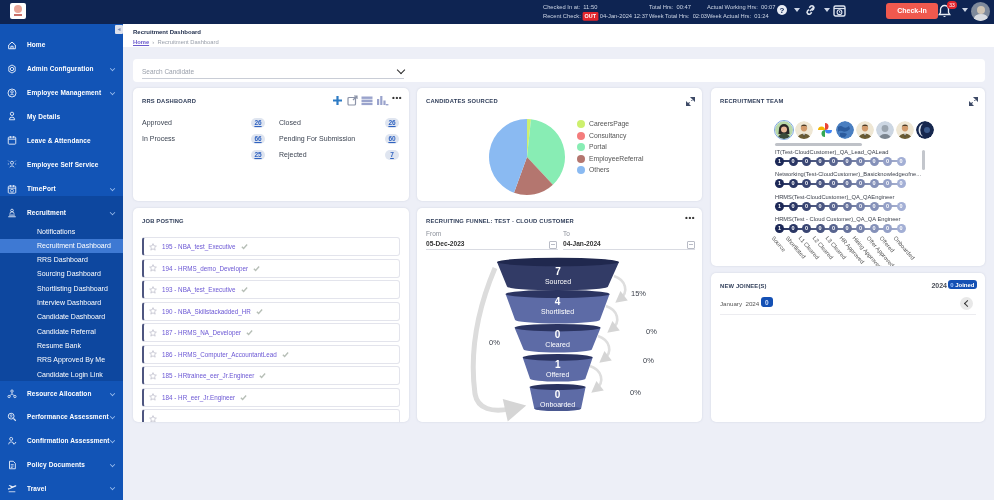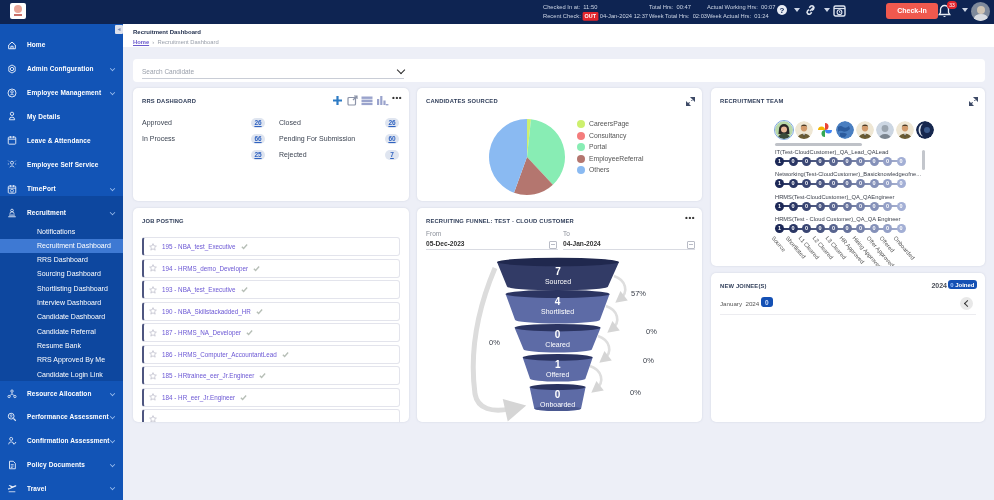--- a/index.html
+++ b/index.html
@@ -591,21 +591,21 @@
         <text x="140.6" y="51" font-size="10" font-weight="bold">4</text>
           <text x="140.6" y="60" font-size="7">Shortlisted</text>
         <text x="140.6" y="84" font-size="10" font-weight="bold">0</text>
           <text x="140.6" y="93" font-size="7">Cleared</text>
         <text x="140.7" y="114" font-size="10" font-weight="bold">1</text>
           <text x="140.7" y="122.5" font-size="7">Offered</text>
         <text x="140.6" y="144" font-size="10" font-weight="bold">0</text>
           <text x="140.6" y="153" font-size="7">Onboarded</text>
       </g>
     </svg>
-    <div class="pct" style="left:214px; top:81px;">57%</div>
+    <div class="pct" style="left:214px; top:81px;">15%</div>
     <div class="pct" style="left:229px; top:119px;">0%</div>
     <div class="pct" style="left:226px; top:148px;">0%</div>
     <div class="pct" style="left:213px; top:180px;">0%</div>
     <div class="pct" style="left:72px; top:130px;">0%</div>
   </div>
 
   <div class="card" id="joinee">
     <div class="ctitle">NEW JOINEE(S)</div>
     <div id="j2024">2024</div>
     <div id="jbadge"><b>0</b> Joined</div>

